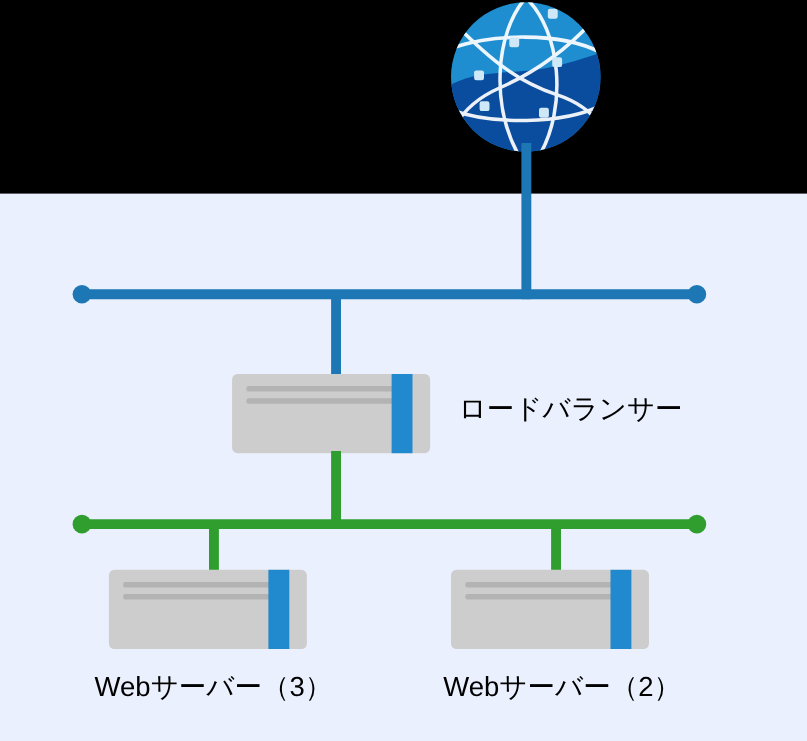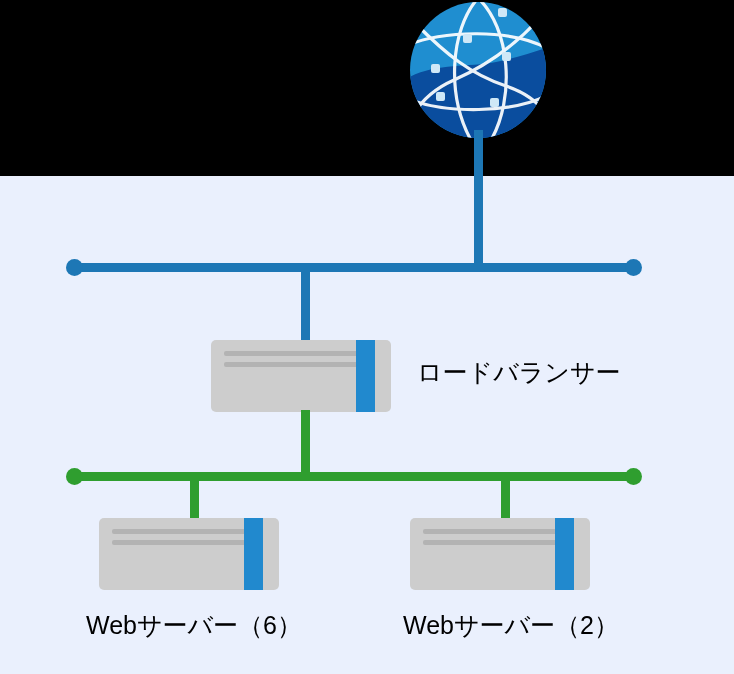--- a/index.html
+++ b/index.html
@@ -179,21 +179,21 @@
   <div class="dot-green" style="left:625px; top:468px;"></div>
 
   <div class="line drop-green" style="left:190px; top:476px; height:46px;"></div>
   <div class="line drop-green" style="left:501px; top:476px; height:46px;"></div>
 
   <div class="server" style="left:99px; top:518px; width:180px; height:72px;">
     <div class="slot" style="left:13px; top:11px; width:139px;"></div>
     <div class="slot" style="left:13px; top:22px; width:139px;"></div>
     <div class="bluebar" style="left:145px; width:19px;"></div>
   </div>
-  <div class="label label-web1">Webサーバー（6）</div>
+  <div class="label label-web1">Webサーバー（3）</div>
 
   <div class="server" style="left:410px; top:518px; width:180px; height:72px;">
     <div class="slot" style="left:13px; top:11px; width:139px;"></div>
     <div class="slot" style="left:13px; top:22px; width:139px;"></div>
     <div class="bluebar" style="left:145px; width:19px;"></div>
   </div>
   <div class="label label-web2">Webサーバー（2）</div>
 
 </div>
 

